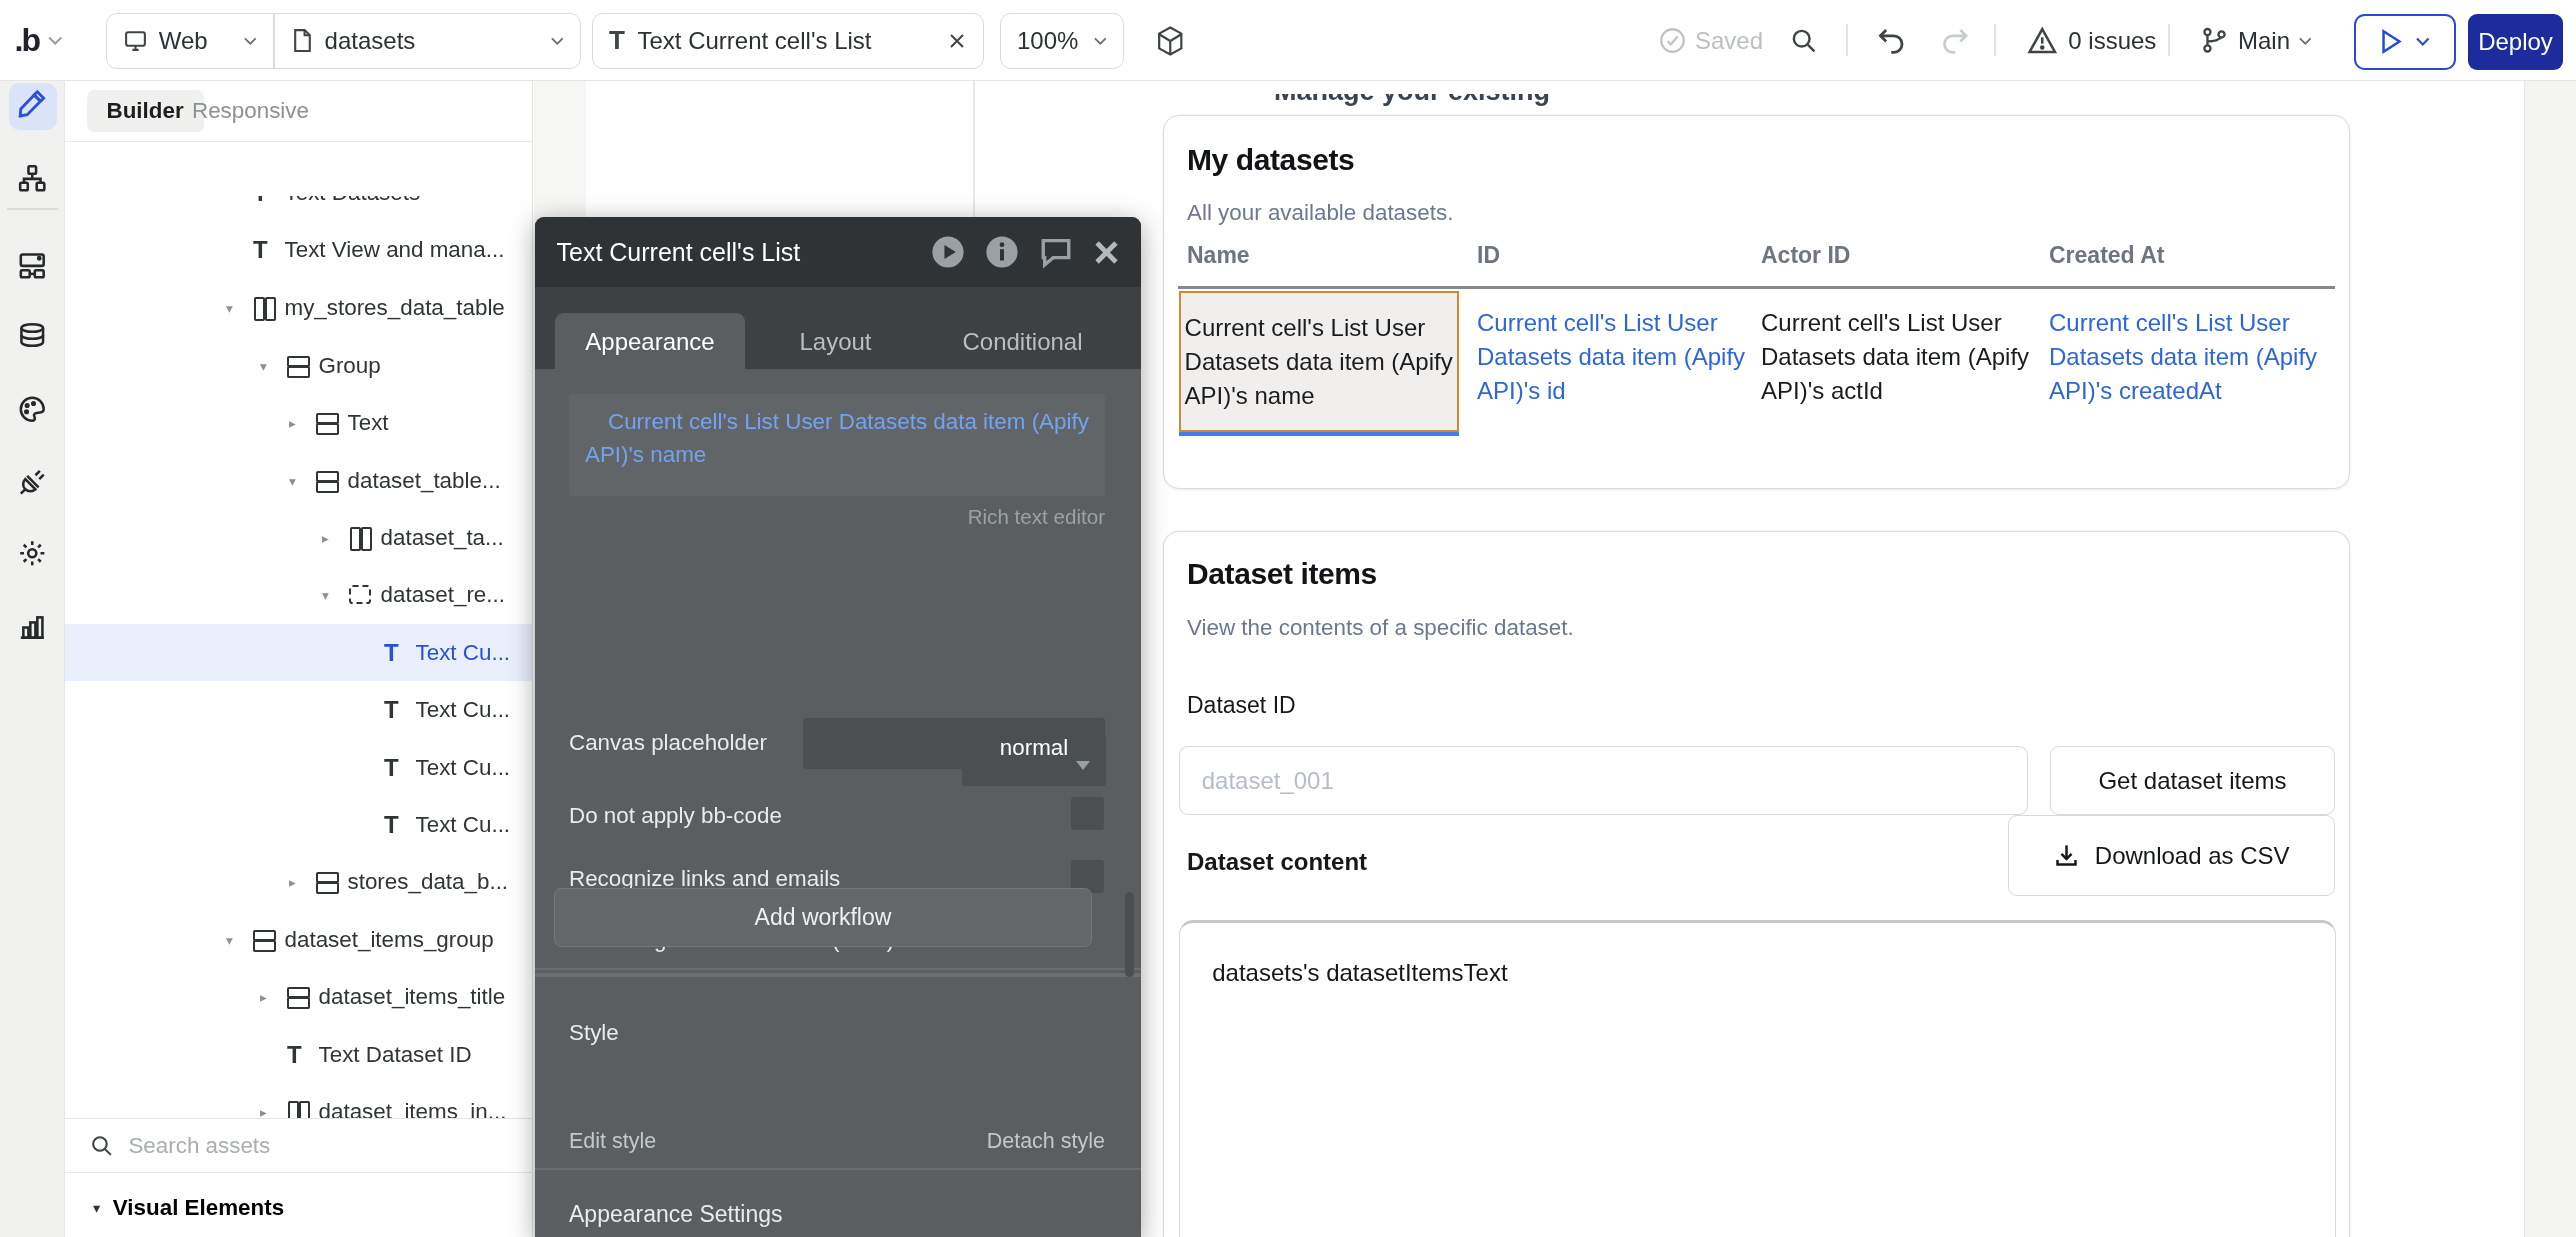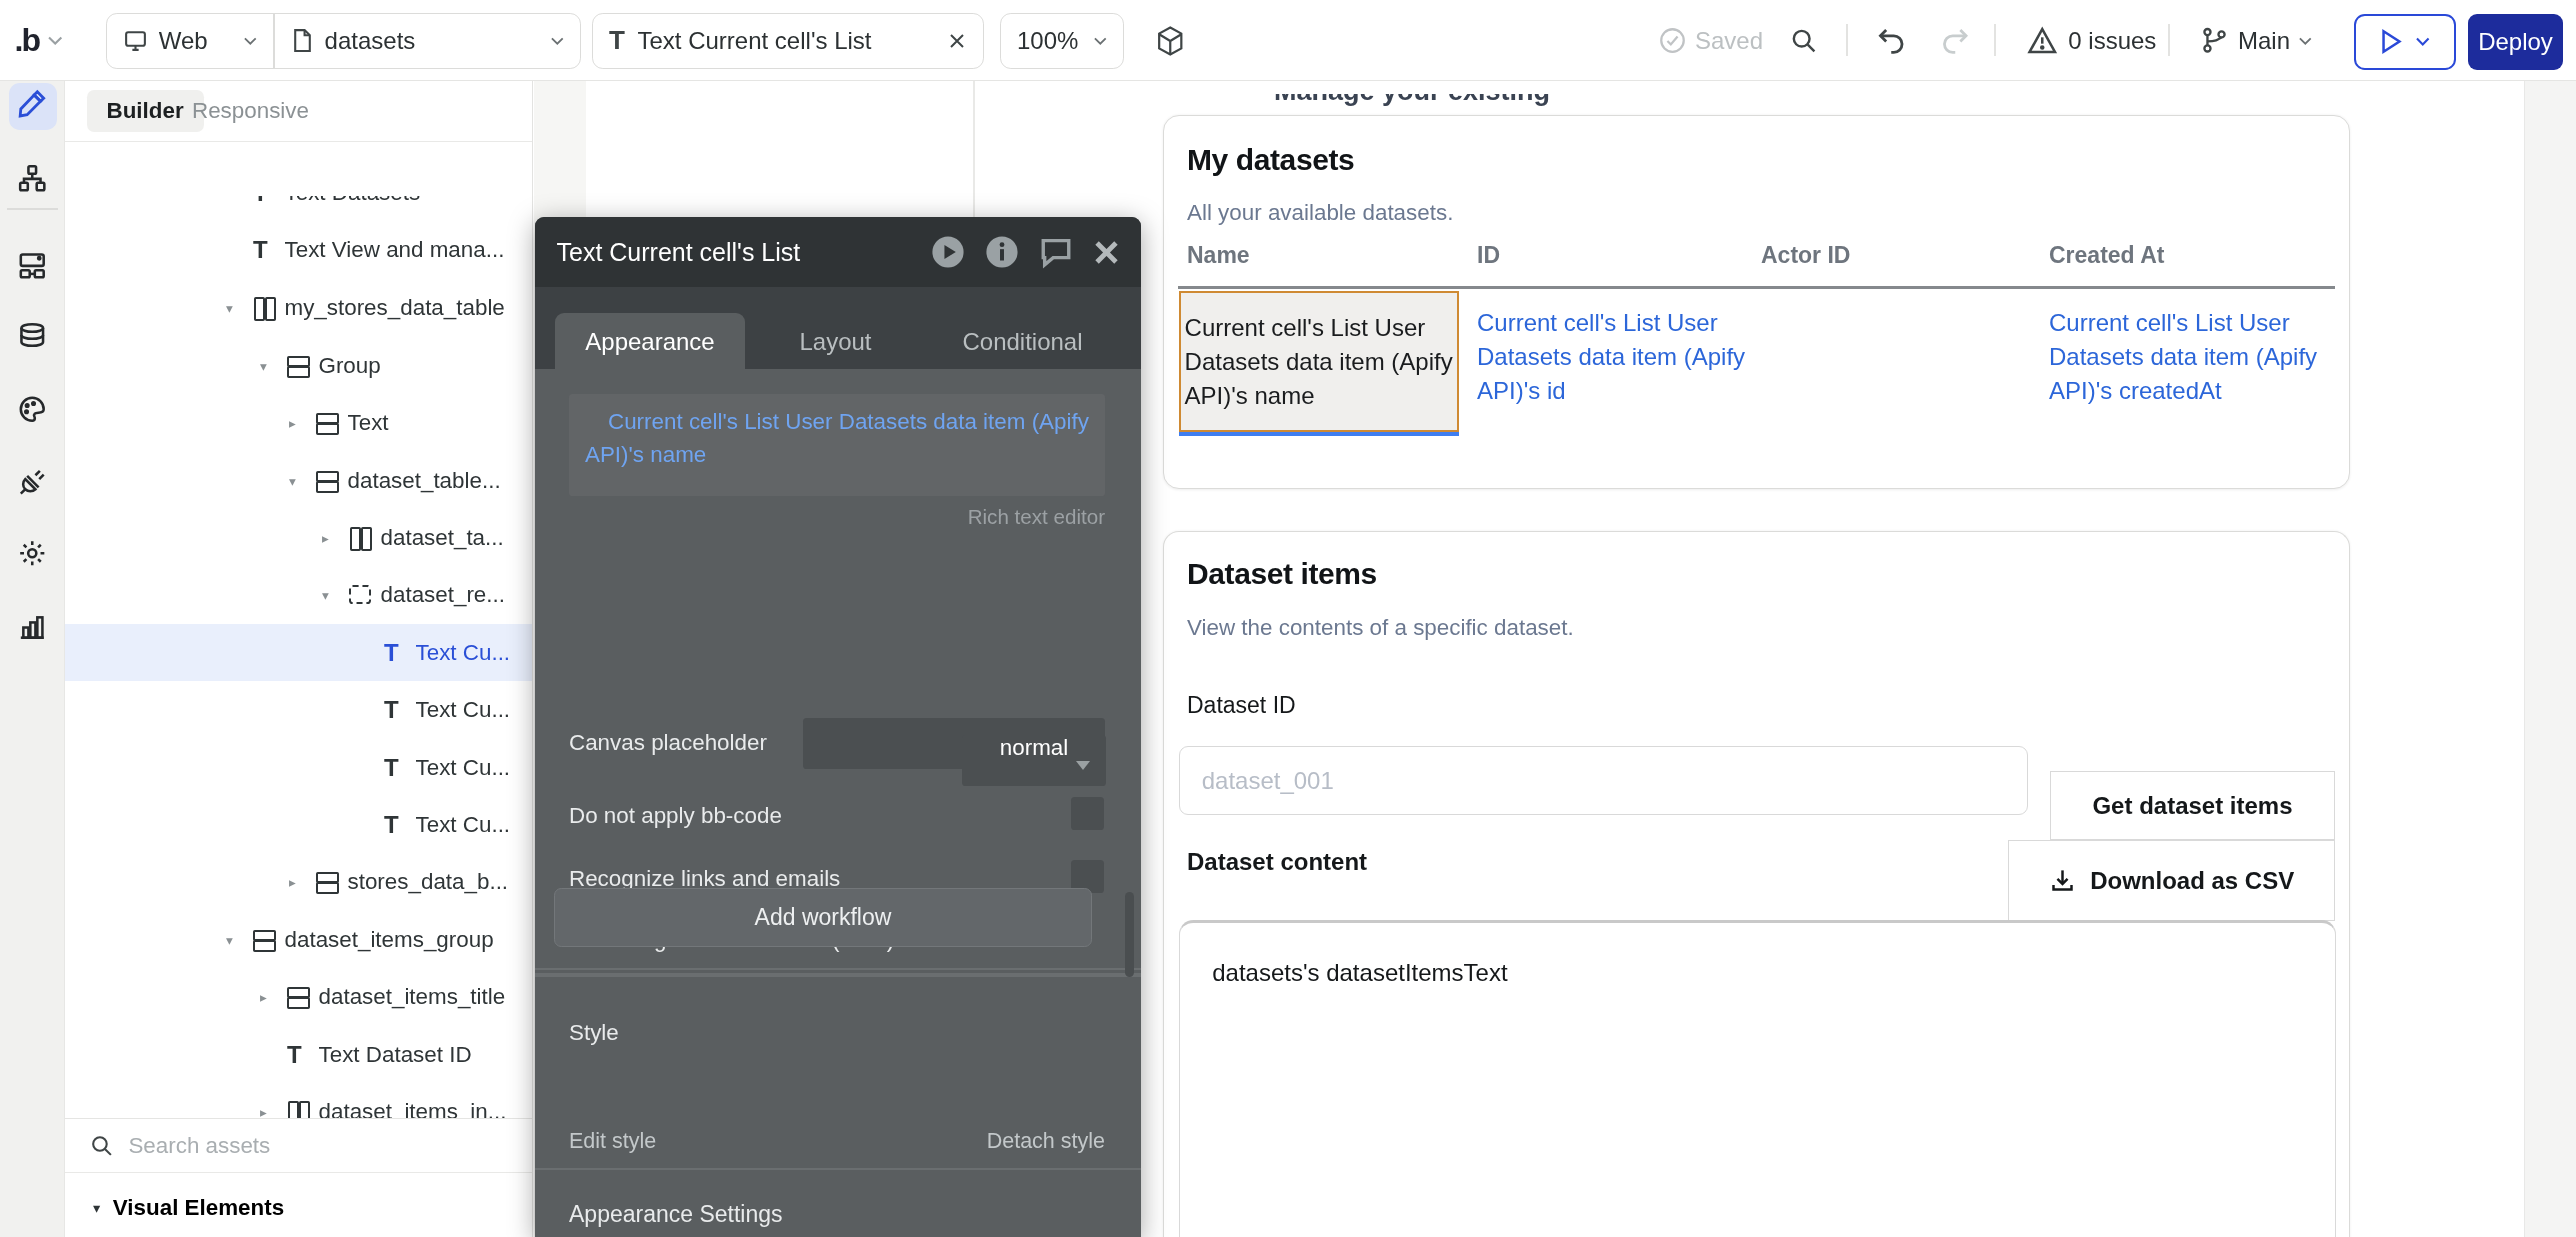--- a/index.html
+++ b/index.html
@@ -80,21 +80,21 @@
   .th { position:absolute; font-size:23px; font-weight:600; color:#6e757e; top:126px; }
   .thead-line { position:absolute; left:14.4px; top:170px; width:1157px; height:2.7px; background:#85898d; }
   .cell { position:absolute; top:190px; width:269px; font-size:24px; line-height:34px; color:#1a1c1e; }
   .cell.link { color:#2c66d9; }
   .sel-cell { position:absolute; left:15.2px; top:175px; width:280px; height:141px; background:#f0efed; border:2.7px solid #cf8a33; }
   .sel-underline { position:absolute; left:15.2px; top:316px; width:280px; height:3.6px; background:#3f7ef0; }
   .c1-name { left:20.6px; top:195px; width:269px; }
   .field-label { position:absolute; left:23px; font-size:23px; color:#15181a; }
   .ds-input { position:absolute; left:15.2px; top:214px; width:849px; height:69px; border:1.8px solid #d9d9d9; border-radius:9px; font-size:24px; padding-left:21.5px; color:#15181a; outline:none; font-family:"Liberation Sans",sans-serif; }
   .ds-input::placeholder { color:#b7bdc7; }
-  .btn { position:absolute; border:1.8px solid #d9d9d9; border-radius:0; background:#fff; display:flex; align-items:center; justify-content:center; font-size:24px; font-weight:700; color:#15181a; gap:14.4px;margin-top:25px; }
+  .btn { position:absolute; border:1.8px solid #d9d9d9; border-radius:9px; background:#fff; display:flex; align-items:center; justify-content:center; font-size:24px; font-weight:400; color:#15181a; gap:14.4px; }
   .get-btn { left:886px; top:214px; width:285px; height:69px; }
   .dl-btn { left:844px; top:283px; width:327px; height:81px; }
   .content-label { position:absolute; left:23px; top:316px; font-size:24px; font-weight:700; color:#15181a; }
   .content-box { position:absolute; left:15.2px; top:388px; width:1157px; height:664px; border:1.8px solid #d9d9d9; border-top:3.6px solid #c9c9c9; border-radius:14.4px; }
   .content-box span { position:absolute; left:32px; top:36px; font-size:24px; color:#15181a; }
 
   
   .inspector { position:absolute; left:535px; top:217px; width:606px; height:1021px; z-index:50; border-radius:9px 9px 0 0; box-shadow:0 5.4px 27px rgba(0,0,0,.35); background:#5a5e60; }
   .ins-header { position:absolute; left:0; top:0; width:100%; height:70px; background:#2f3335; border-radius:9px 9px 0 0; display:flex; align-items:center; padding:0 21.5px; }
   .ins-title { color:#fff; font-size:25px; }
@@ -136,20 +136,21 @@
       <div class="c-sub" style="top:84px">All your available datasets.</div>
       <div class="th" style="left:23px">Name</div>
       <div class="th" style="left:313px">ID</div>
       <div class="th" style="left:597px">Actor ID</div>
       <div class="th" style="left:885px">Created At</div>
       <div class="thead-line"></div>
       <div class="sel-cell"></div>
       <div class="sel-underline"></div>
       <div class="cell c1-name">Current cell's List User Datasets data item (Apify API)'s name</div>
       <div class="cell link" style="left:313px">Current cell's List User Datasets data item (Apify API)'s id</div>
+      <div class="cell" style="left:597px">Current cell's List User Datasets data item (Apify API)'s actId</div>
       <div class="cell link" style="left:885px">Current cell's List User Datasets data item (Apify API)'s createdAt</div>
     </div>
 
     <div class="card card2">
       <div class="c-title" style="top:25px">Dataset items</div>
       <div class="c-sub" style="top:83px">View the contents of a specific dataset.</div>
       <div class="field-label" style="top:160px">Dataset ID</div>
       <input class="ds-input" placeholder="dataset_001" style="">
       <div class="btn get-btn">
         <span>Get dataset items</span>

